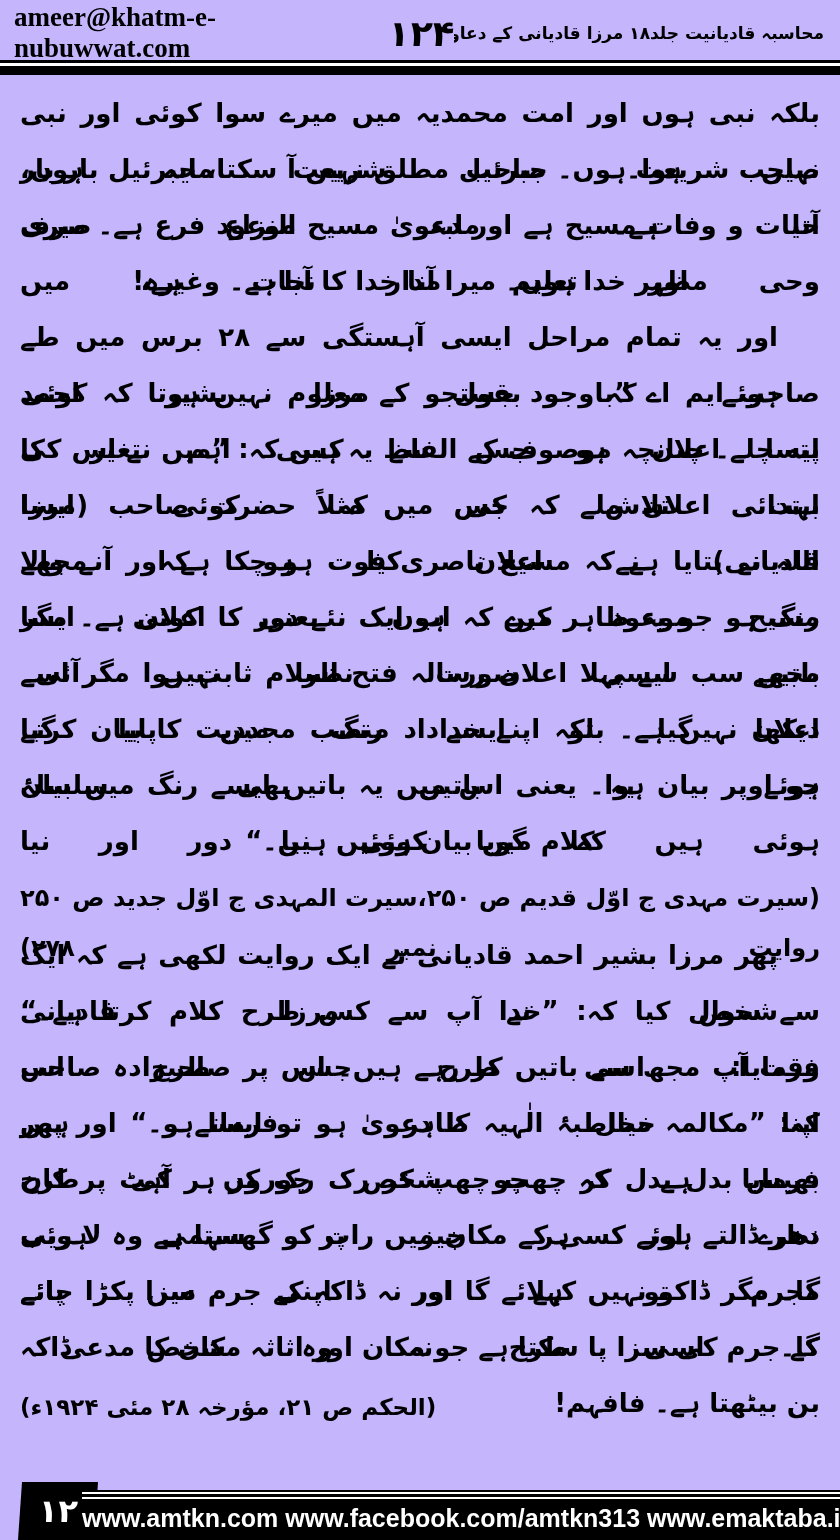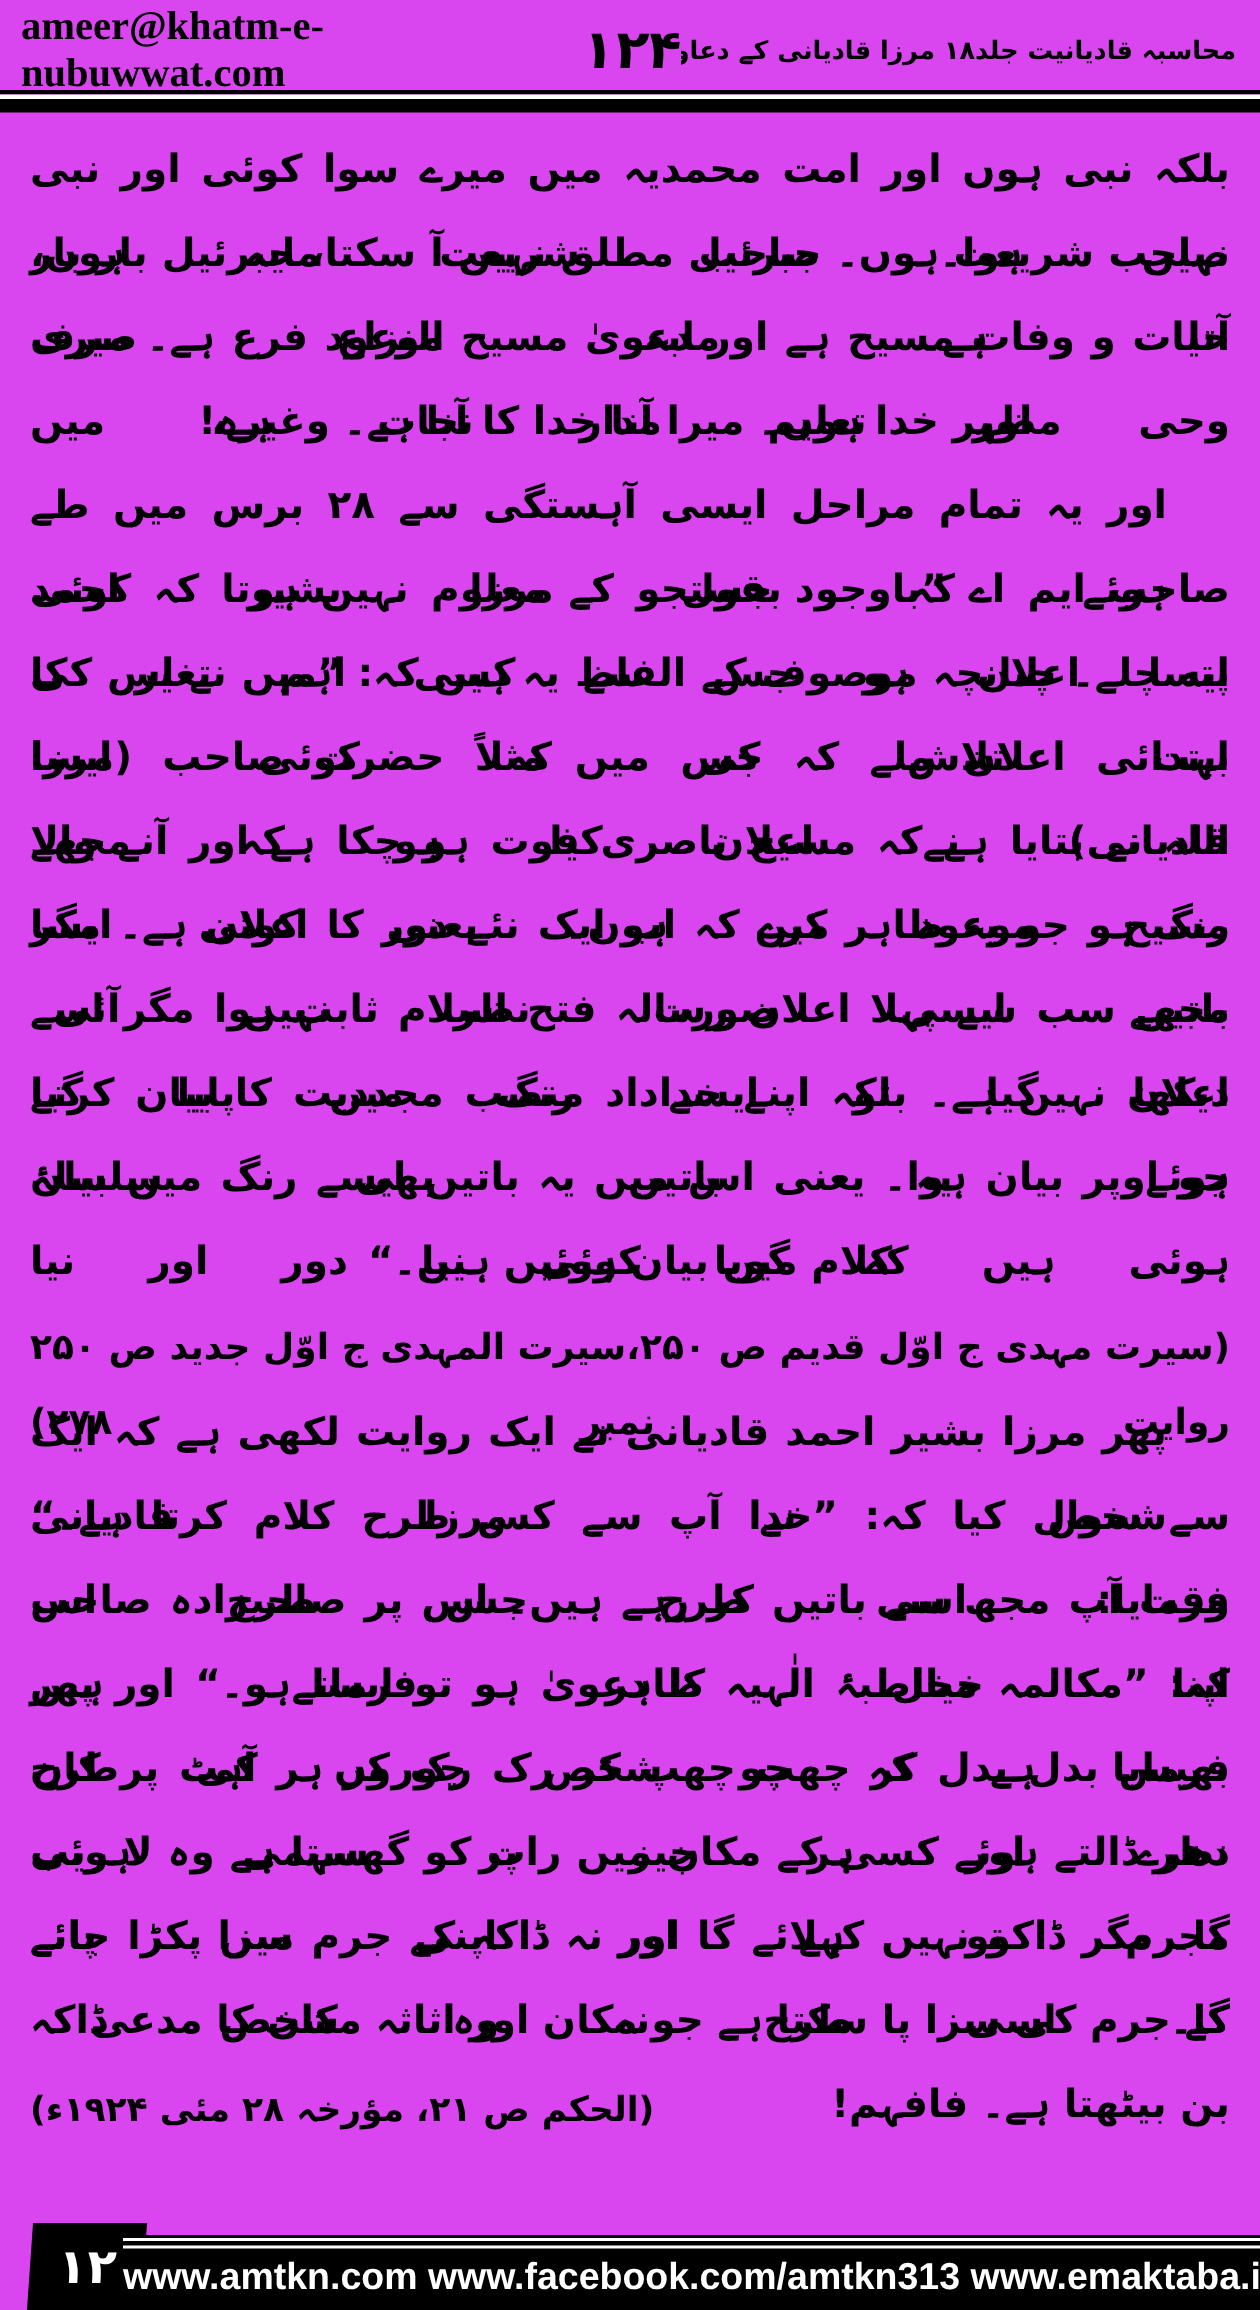--- a/index.html
+++ b/index.html
@@ -1,17 +1,17 @@
 <!DOCTYPE html>
 <html lang="ur"><head>
 <meta charset="utf-8">
 <style>
   html,body { margin:0; padding:0; background:#666; }
   .page {
-    width:840px; height:1540px; background:#d946ef; position:relative;
+    width:840px; height:1540px; background:#c4b5fd; position:relative;
     margin:0 auto; overflow:hidden;
     font-family:"DejaVu Sans", sans-serif; color:#000;
   }
   
   .header {
     display:flex; align-items:center; justify-content:space-between;
     padding:8px 16px 2px 14px; height:50px;
   }
   .email {
     font-family:"Liberation Serif", serif; font-weight:bold;

